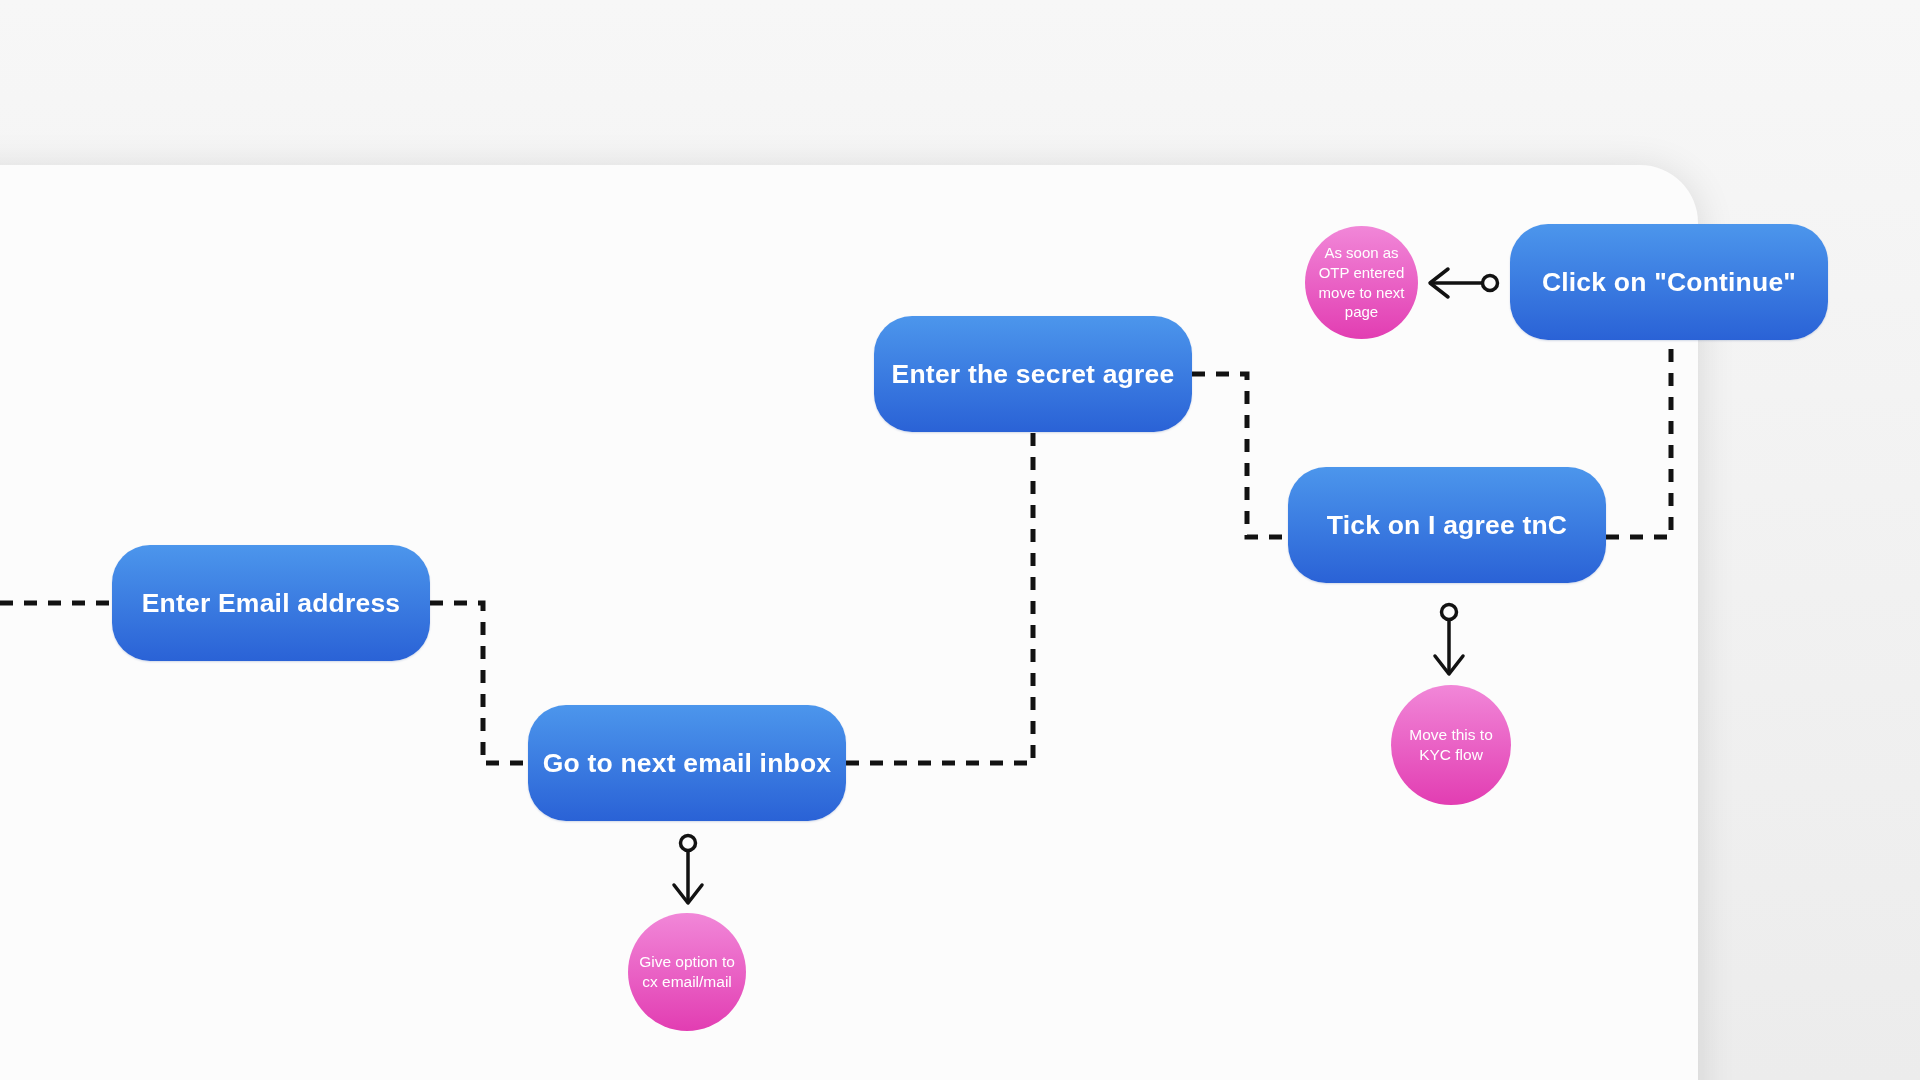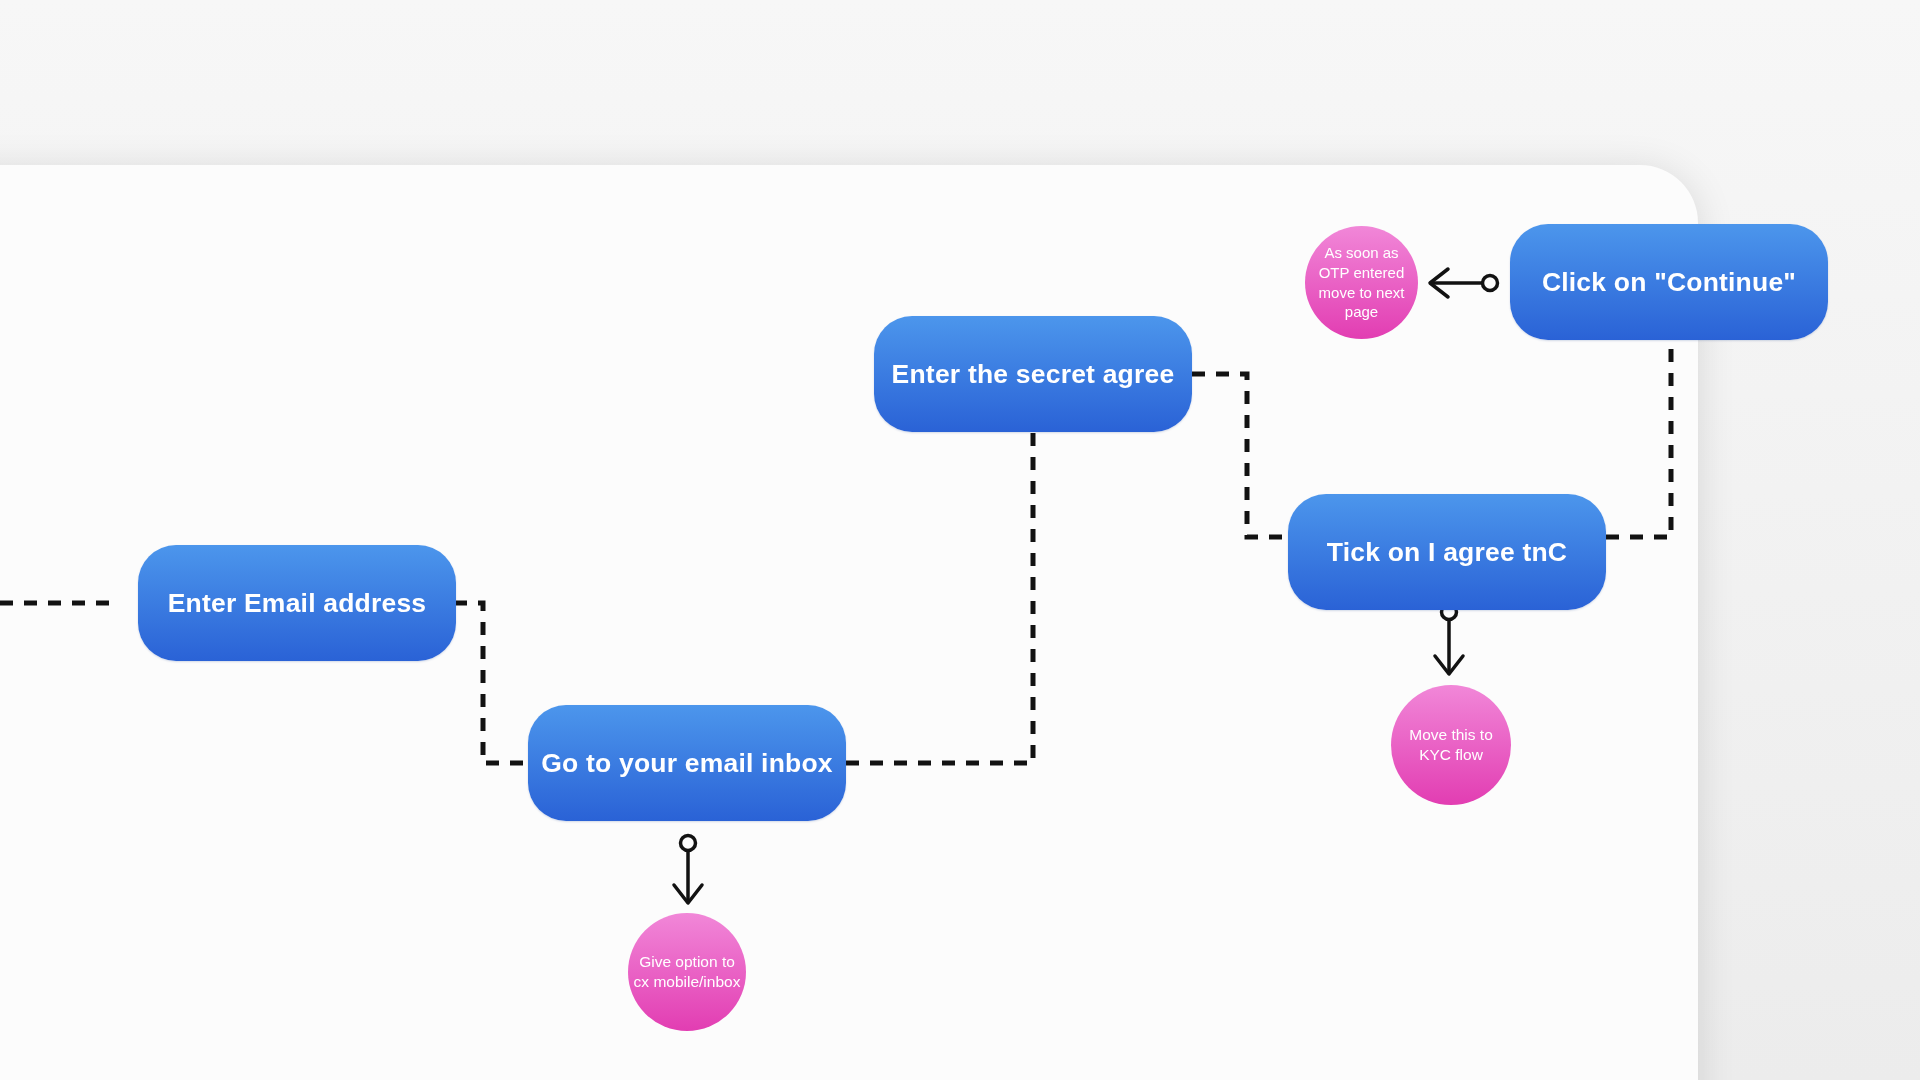--- a/index.html
+++ b/index.html
@@ -65,25 +65,25 @@
     justify-content: center;
     text-align: center;
     z-index: 3;
   }
   .note-circle .note-label {
     color: #ffffff;
     font-size: 15.5px;
     font-weight: 400;
     line-height: 1.32;
   }
-  #node-enter-email { left: 112px; top: 545px; margin-left: 26px; }
+  #node-enter-email { left: 112px; top: 545px; }
   #node-go-inbox    { left: 528px; top: 705px; }
   #node-secret-code { left: 874px; top: 316px; }
   #node-continue    { left: 1510px; top: 224px; }
-  #node-tick-tnc    { left: 1288px; top: 494px; }
+  #node-tick-tnc    { left: 1288px; top: 467px; }
 
   #note-otp    { left: 1305px; top: 226px; width: 113px; height: 113px; }
   #note-otp .note-label    { width: 100px; font-size: 15px; }
   #note-kyc    { left: 1391px; top: 685px; width: 120px; height: 120px; }
   #note-kyc .note-label    { width: 100px; }
   #note-mobile { left: 628px;  top: 913px; width: 118px; height: 118px; }
   #note-mobile .note-label { width: 114px; }
 
   .dashed-line {
     fill: none;
@@ -128,35 +128,35 @@
       <circle class="solid-arrow" cx="1449" cy="612" r="7.5"></circle>
       <line class="solid-arrow" x1="1449" y1="620" x2="1449" y2="672"></line>
       <polyline class="solid-arrow" points="1435,656 1449,674 1463,656"></polyline>
     </g>
   </svg>
 
   <div class="flow-node" id="node-enter-email">
     <span class="node-label">Enter Email address</span>
   </div>
   <div class="flow-node" id="node-go-inbox">
-    <span class="node-label">Go to your email inbox</span>
+    <span class="node-label">Go to next email inbox</span>
   </div>
   <div class="flow-node" id="node-secret-code">
     <span class="node-label">Enter the secret agree</span>
   </div>
   <div class="flow-node" id="node-continue">
     <span class="node-label">Click on "Continue"</span>
   </div>
   <div class="flow-node" id="node-tick-tnc">
     <span class="node-label">Tick on I agree tnC</span>
   </div>
 
   <div class="note-circle" id="note-otp">
     <span class="note-label">As soon as OTP entered move to next page</span>
   </div>
   <div class="note-circle" id="note-kyc">
     <span class="note-label">Move this to KYC flow</span>
   </div>
   <div class="note-circle" id="note-mobile">
-    <span class="note-label">Give option to cx mobile/inbox</span>
+    <span class="note-label">Give option to cx email/mail</span>
   </div>
 
 </div>
 
 </body></html>

